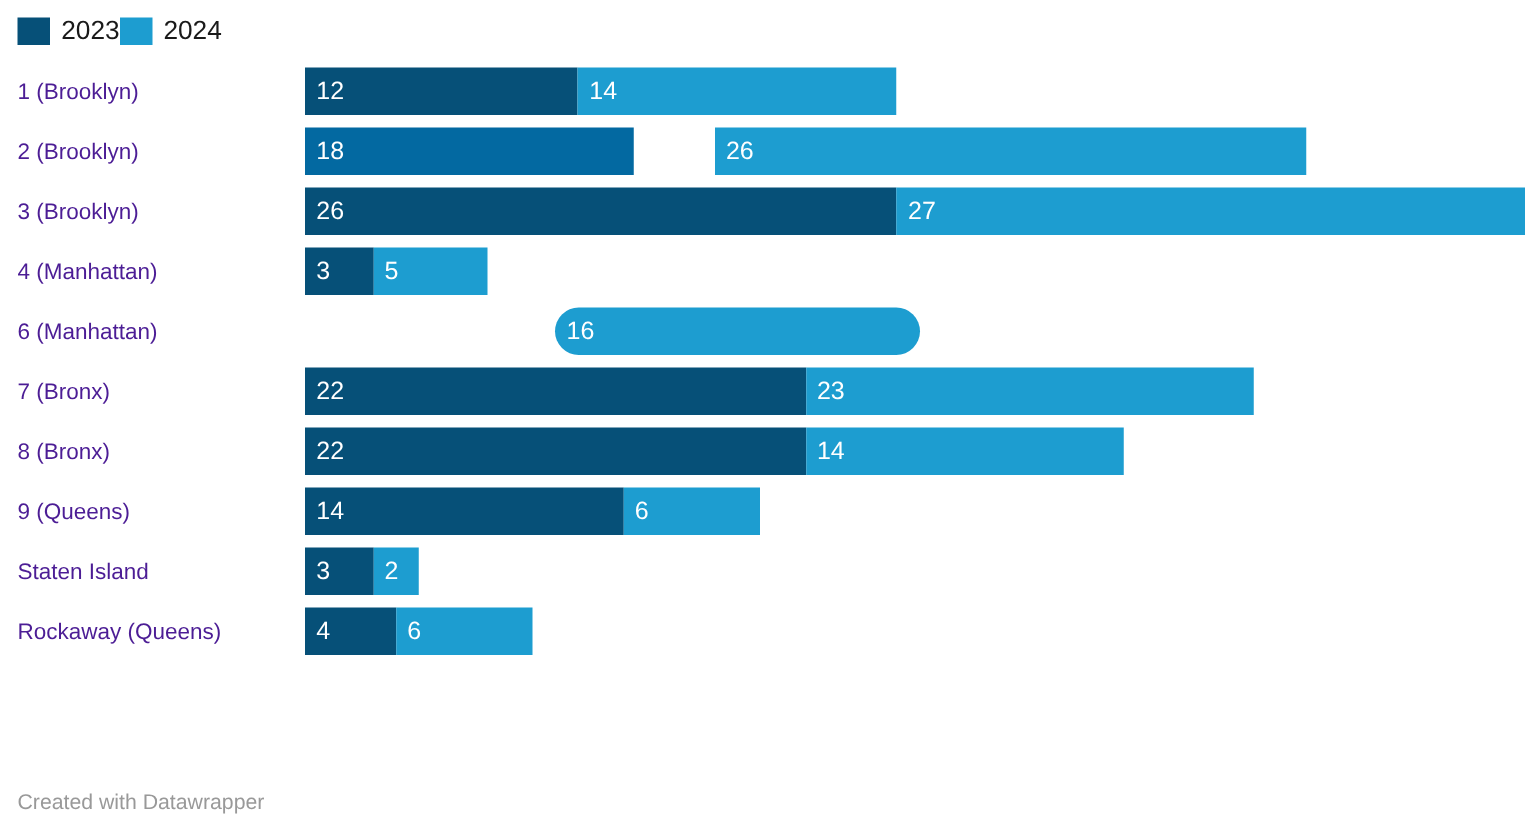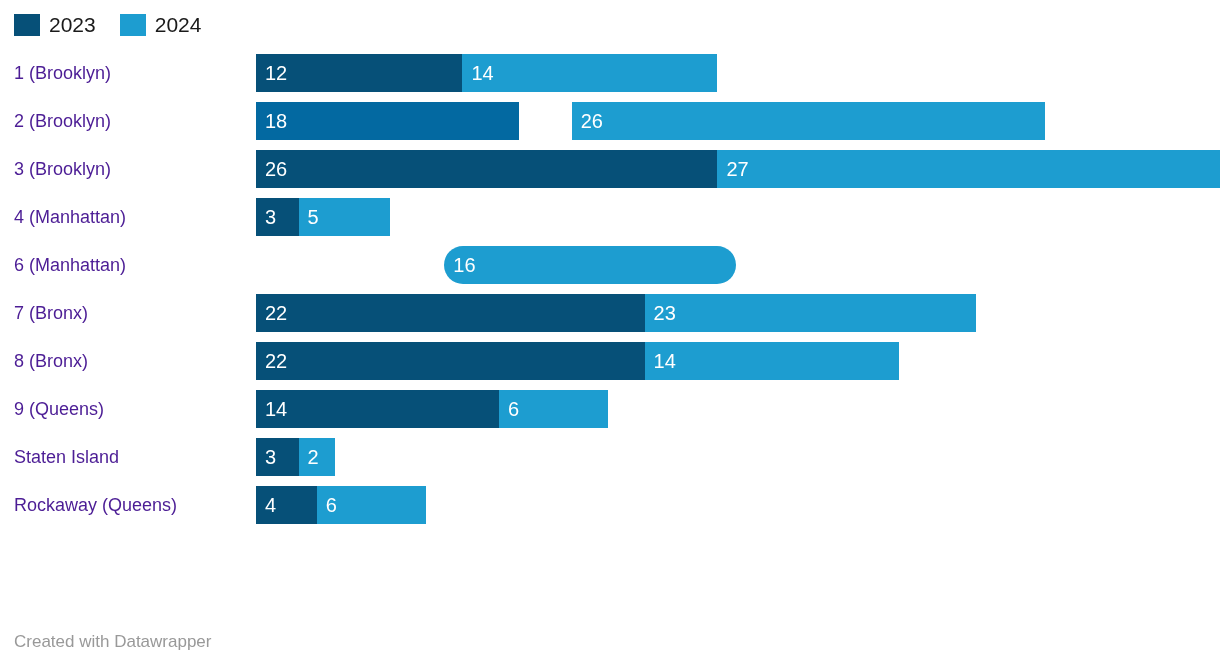--- a/index.html
+++ b/index.html
@@ -23,21 +23,20 @@
   }
 
   
   .legend {
     position: absolute;
     left: 14px;
     top: 10px;
     height: 30px;
     display: flex;
     align-items: center;
-    gap: 24px;
   }
   .legend-item {
     display: flex;
     align-items: center;
     gap: 9px;
   }
   .legend-swatch {
     width: 26px;
     height: 22px;
     display: block;
@@ -84,21 +83,21 @@
     right: 0;
   }
 
   .seg {
     position: absolute;
     top: 0;
     height: 38px;
     box-sizing: border-box;
     overflow: hidden;
   }
-  .seg-2023 { left: 12px; }
+  .seg-2023 { left: 0; }
 
   .seg-value {
     position: absolute;
     left: 9px;
     top: 0;
     height: 38px;
     line-height: 38px;
     font-size: 20px;
     color: #ffffff;
     white-space: nowrap;
@@ -182,21 +181,21 @@
             <span class="seg-value">16</span>
           </div>
         </div>
       </div>
       <div class="row">
         <div class="row-label">7 (Bronx)</div>
         <div class="bar-track">
           <div class="seg seg-2023" style="width: 400.566px; background: rgb(6, 80, 120);">
             <span class="seg-value">22</span>
           </div>
-          <div class="seg seg-2024" style="left: 400.566px; width: 331px; background: rgb(29, 157, 208);">
+          <div class="seg seg-2024" style="left: 400.566px; width: 358px; background: rgb(29, 157, 208);">
             <span class="seg-value">23</span>
           </div>
         </div>
       </div>
       <div class="row">
         <div class="row-label">8 (Bronx)</div>
         <div class="bar-track">
           <div class="seg seg-2023" style="width: 400.566px; background: rgb(6, 80, 120);">
             <span class="seg-value">22</span>
           </div>

